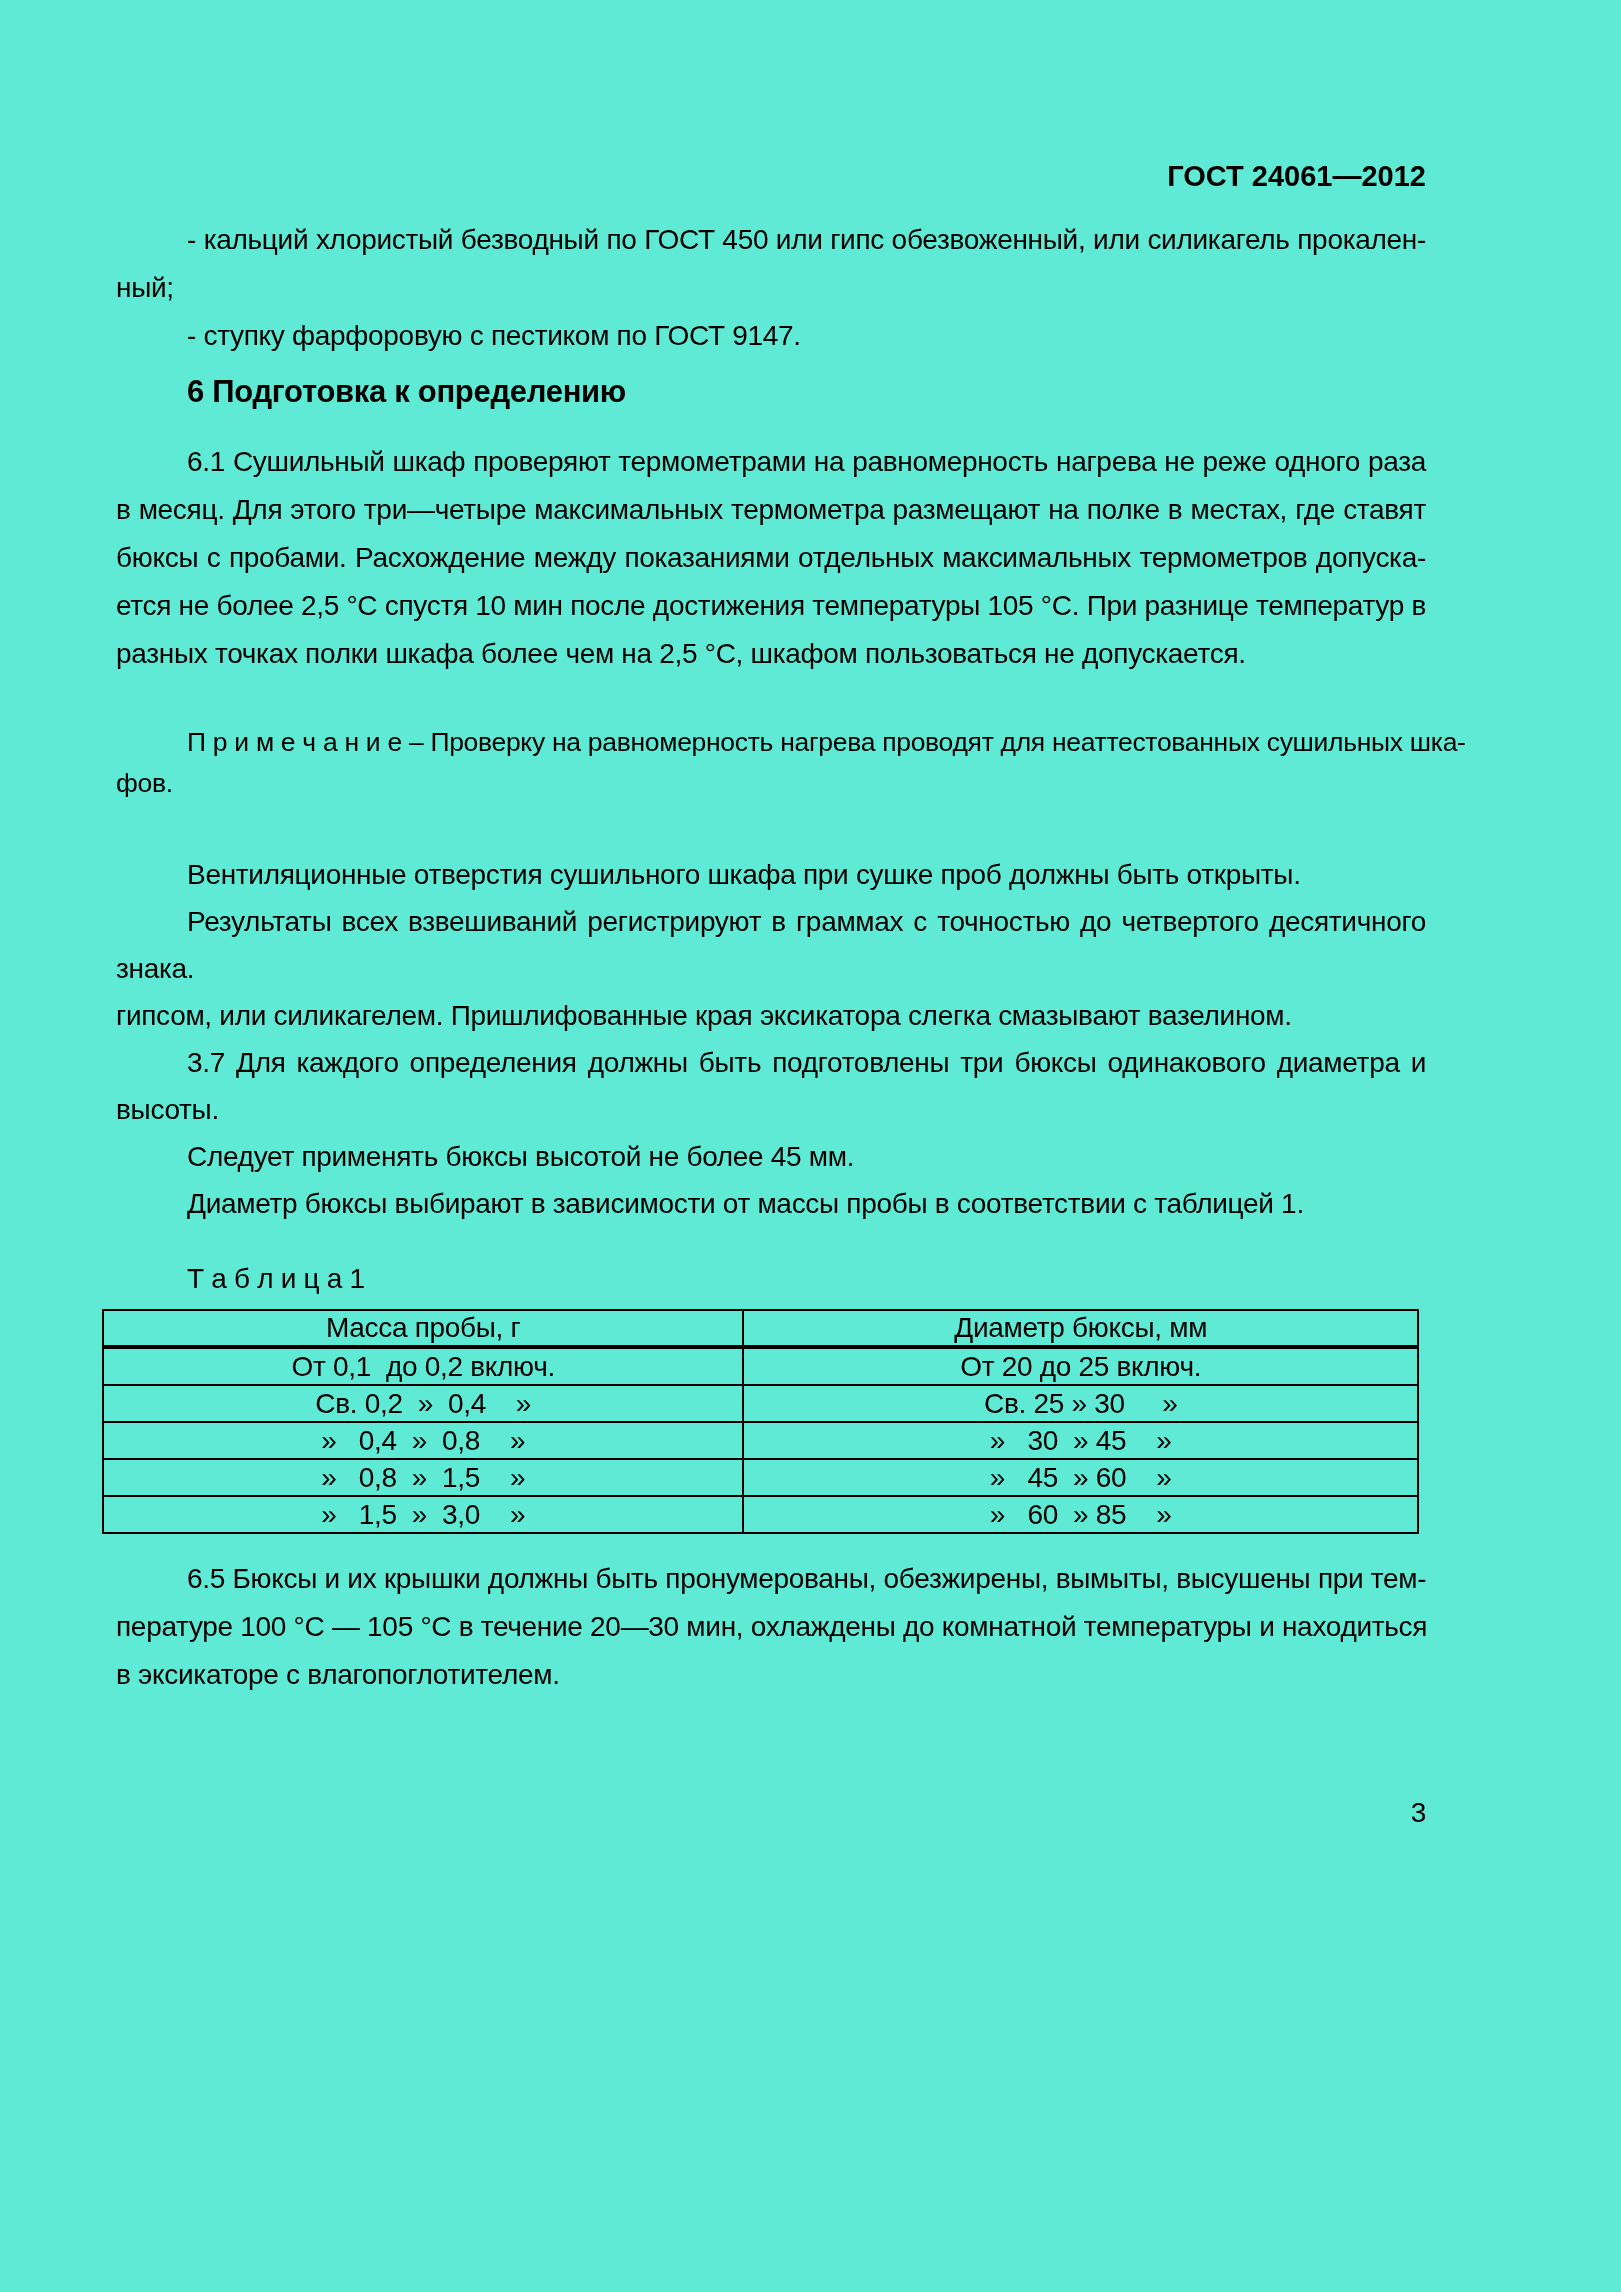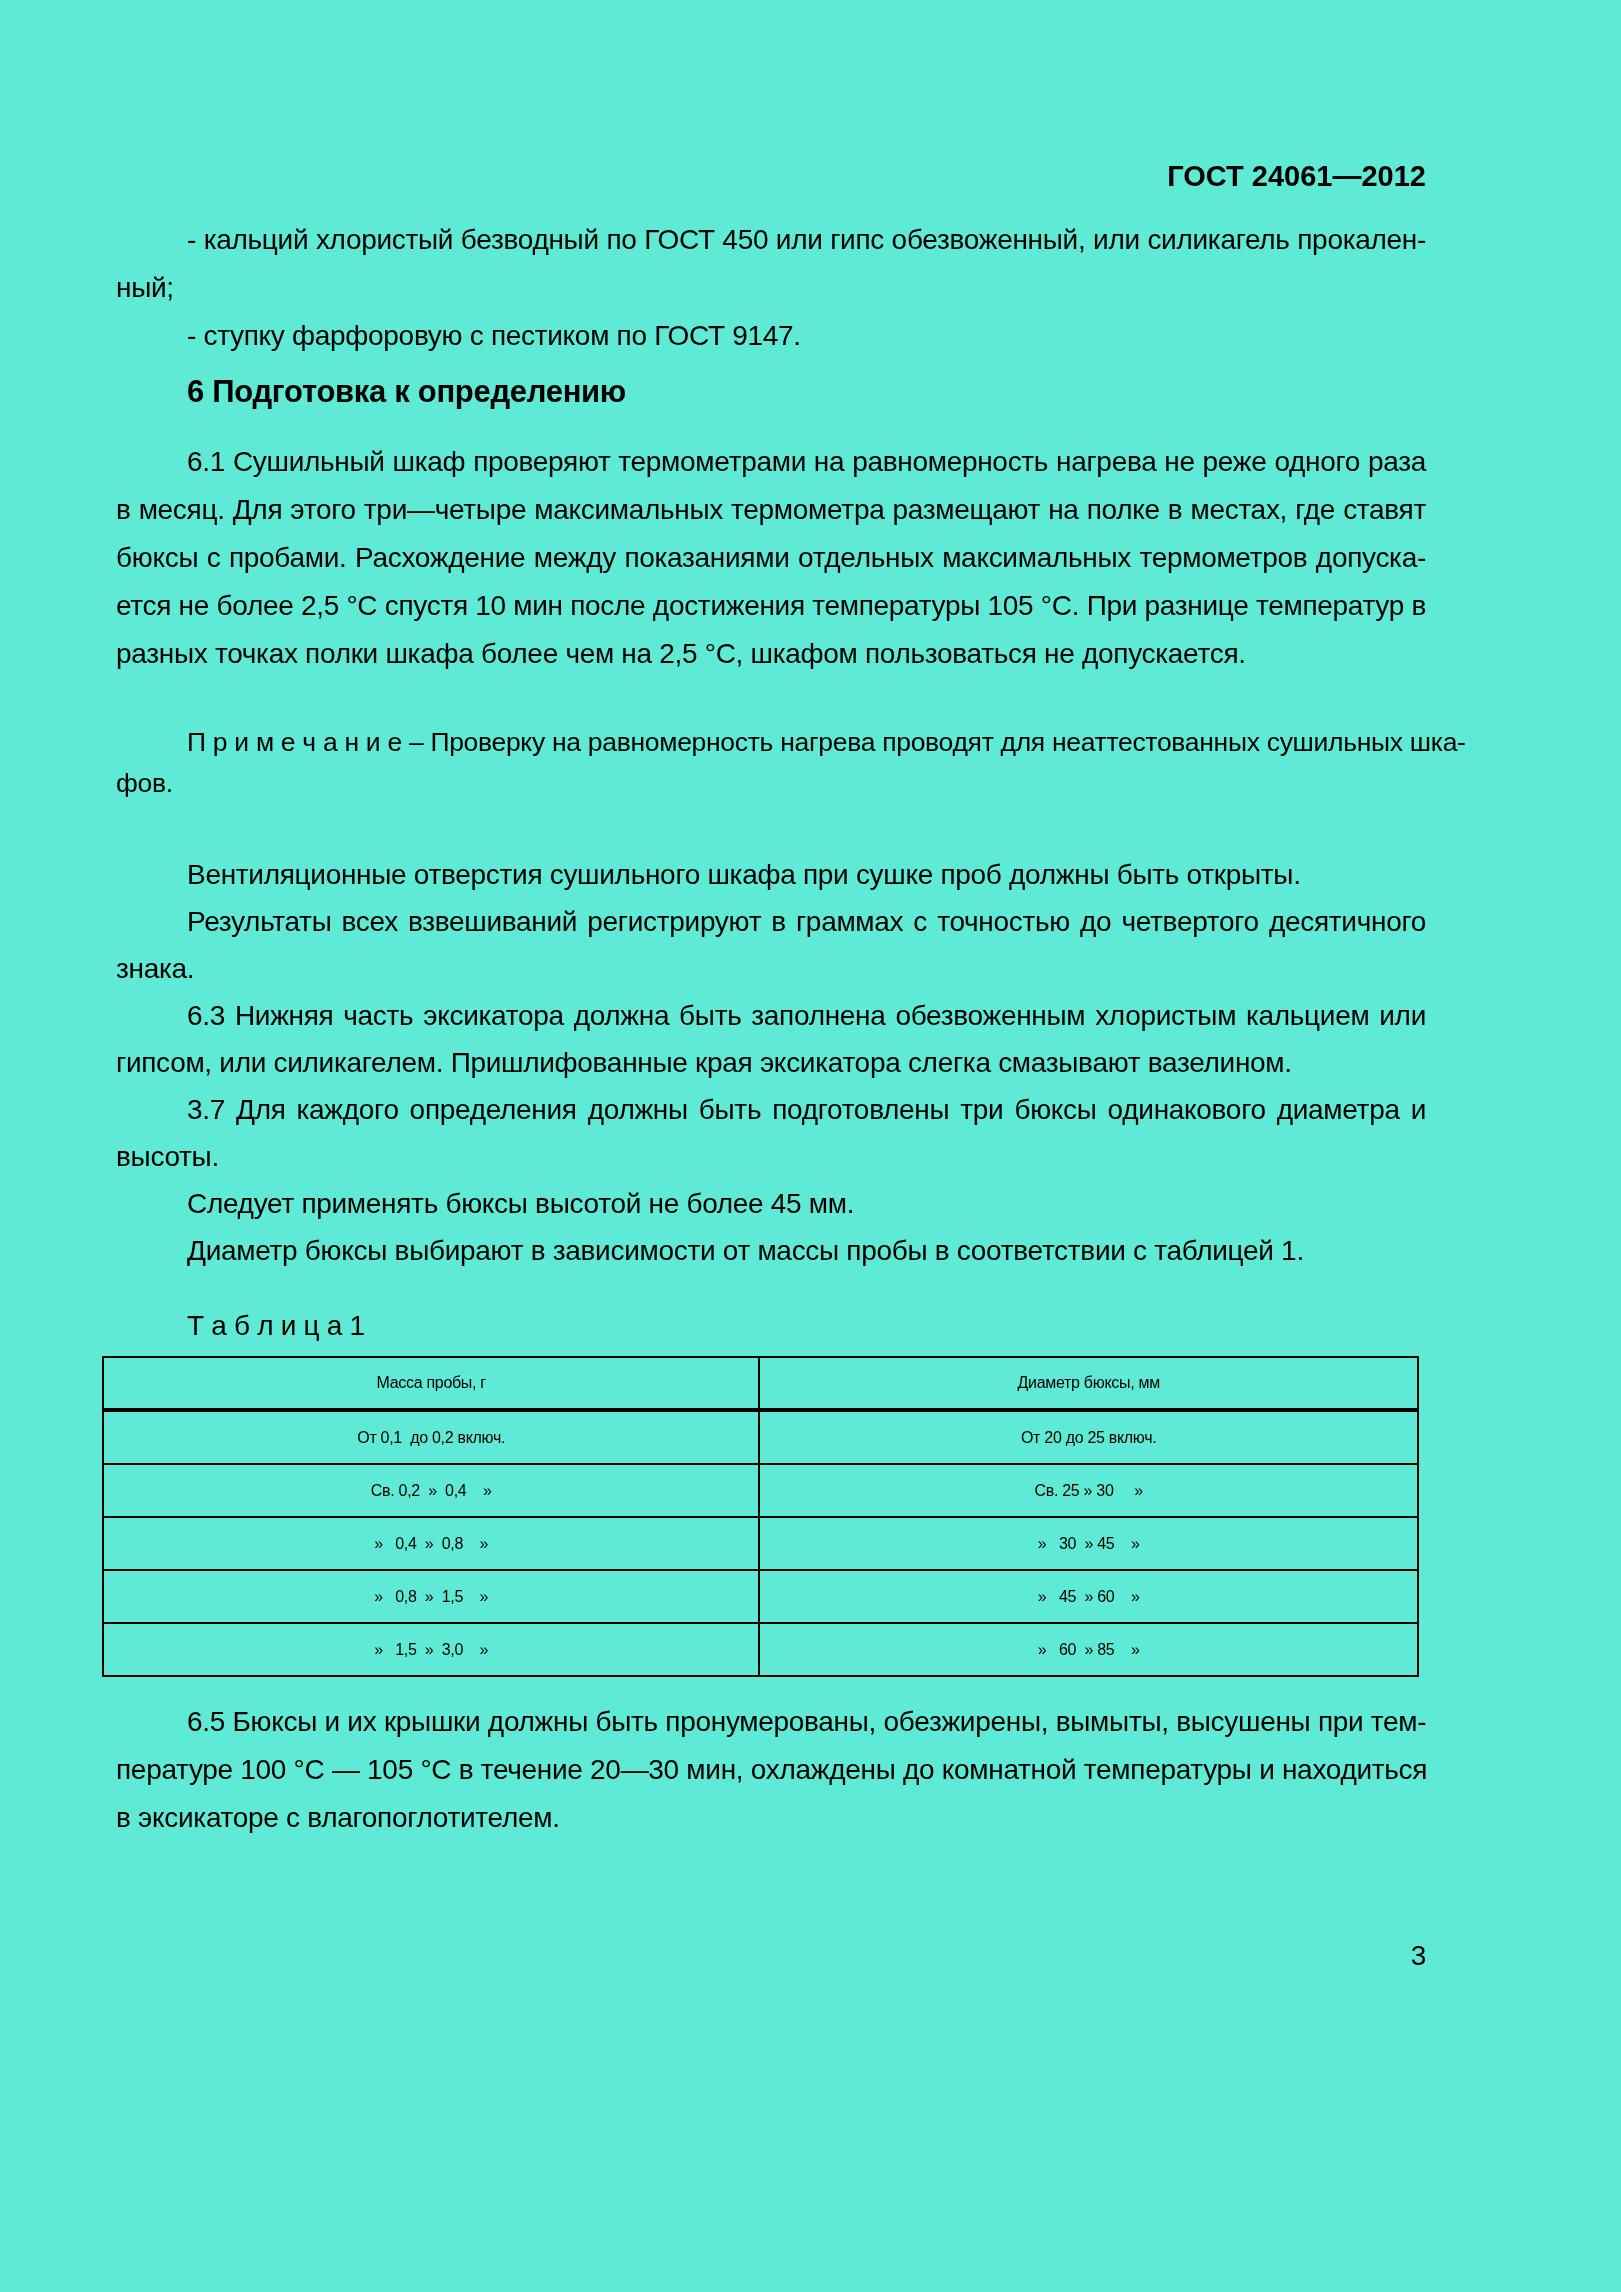--- a/index.html
+++ b/index.html
@@ -66,22 +66,22 @@
     border: 2.9px solid #000;
   }
   table.t1 th, table.t1 td {
     border-left: 2px solid #000;
     border-right: 2px solid #000;
     border-top: 2.9px solid #000;
     border-bottom: 2.9px solid #000;
     text-align: center;
     vertical-align: middle;
     font-weight: normal;
-    font-size: 16px;
-    padding: 8px;
+    font-size: 28px;
+    padding: 0;
     white-space: nowrap;
     overflow: hidden;
   }
   table.t1 th { height: 34px; line-height: 34px; border-bottom: 4.9px solid #000; }
   table.t1 td { height: 35px; line-height: 35px; }
   table.t1 .col-mass { width: 48.5%; }
   .p65 { margin-top: 21px; }
   .page-number {
     margin-top: 90px;
     text-align: right;
@@ -123,21 +123,20 @@
       <div class="line first last">Вентиляционные отверстия сушильного шкафа при сушке проб должны быть открыты.</div>
     </div>
 
 
     <div class="para tight">
       <div class="line first">Результаты всех взвешиваний регистрируют в граммах с точностью до четвертого десятичного</div>
       <div class="line last">знака.</div>
     </div>
 
     <div class="para tight">
-      <div class="line first">6.3 Нижняя часть эксикатора должна быть заполнена обезвоженным хлористым кальцием или</div>
       <div class="line last">гипсом, или силикагелем. Пришлифованные края эксикатора слегка смазывают  вазелином.</div>
     </div>
 
     <div class="para tight">
       <div class="line first">3.7 Для каждого определения должны быть подготовлены три бюксы одинакового диаметра и</div>
       <div class="line last">высоты.</div>
     </div>
 
     <div class="para tight">
       <div class="line first last">Следует применять бюксы высотой не более 45 мм.</div>

